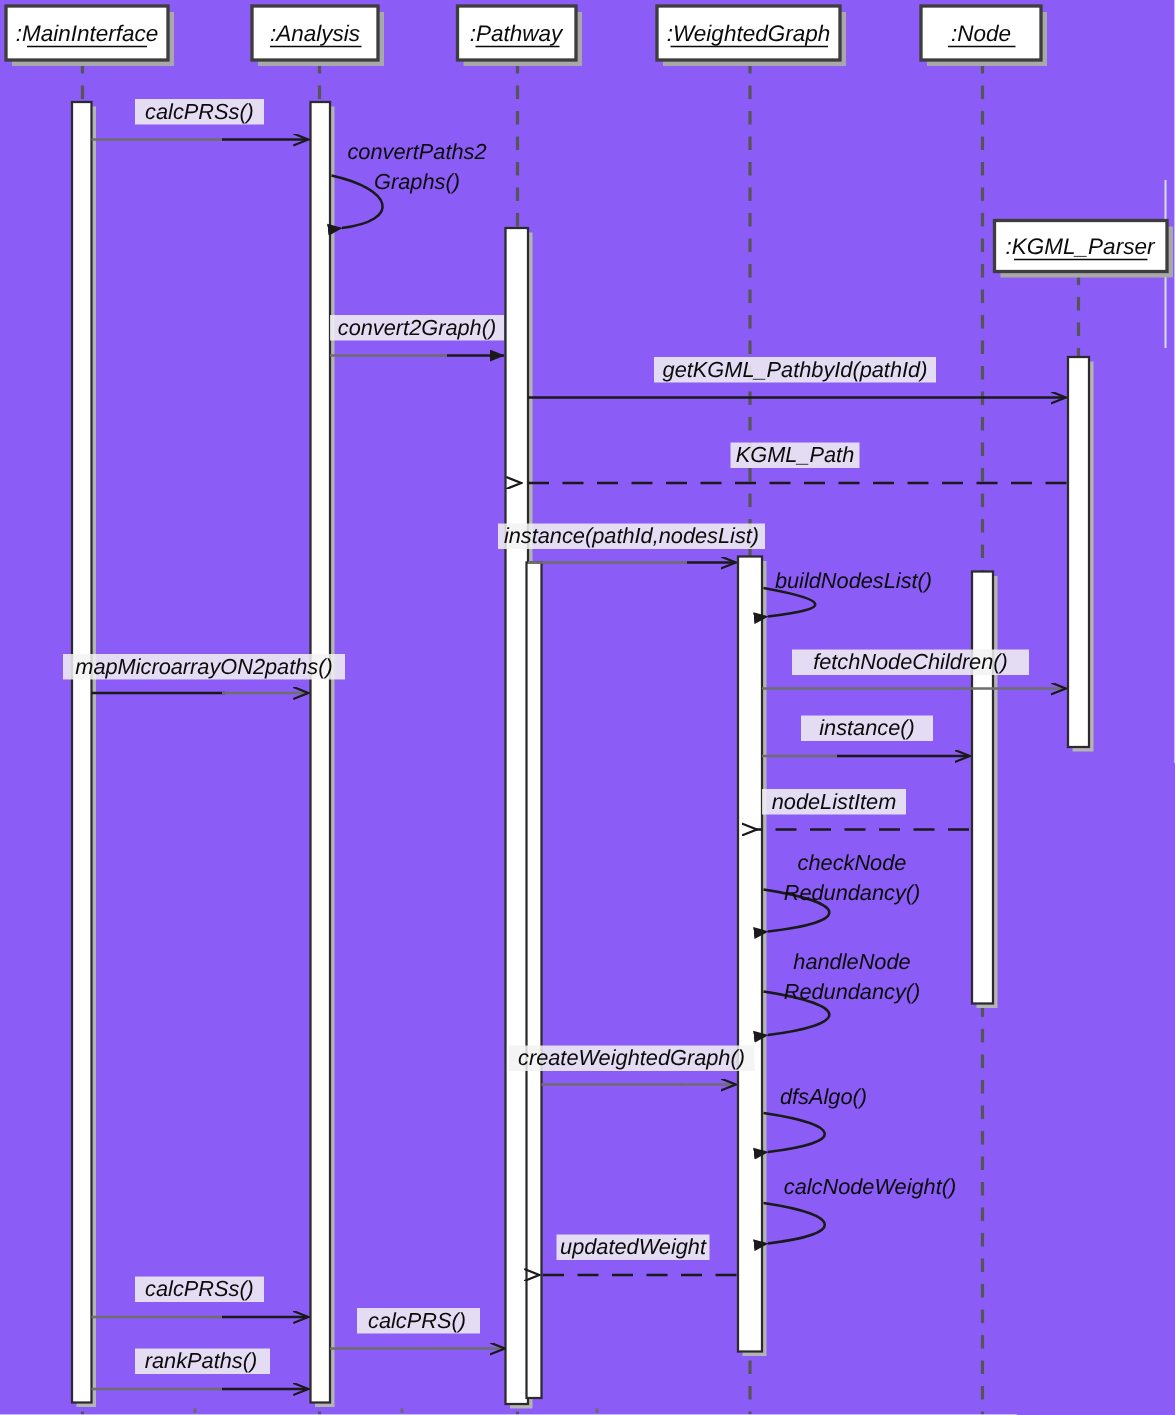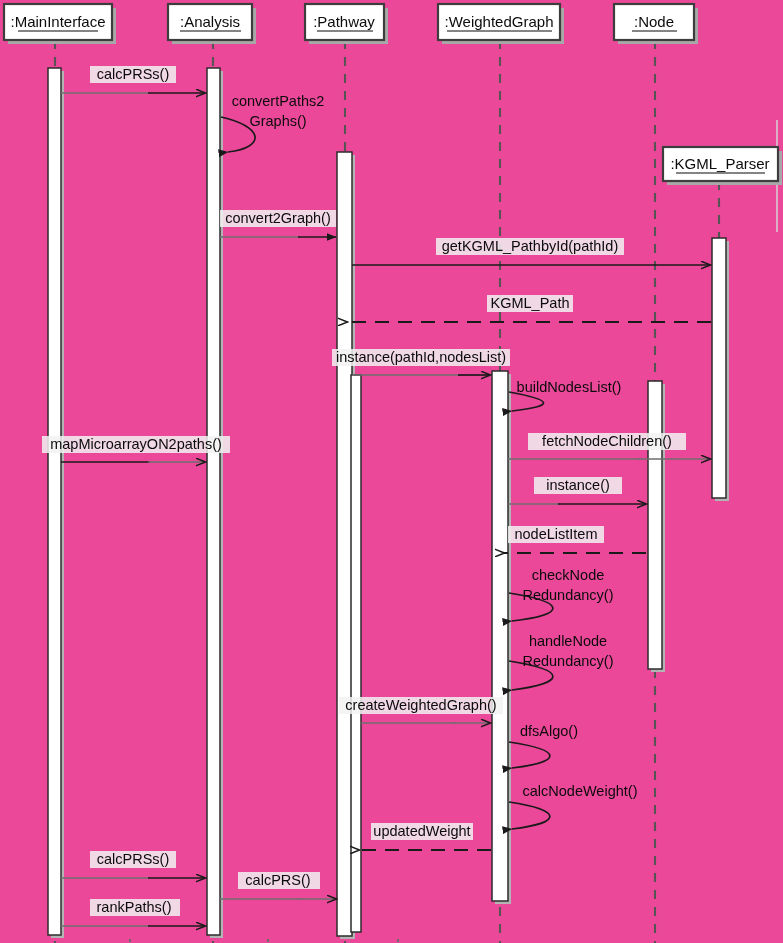--- a/index.html
+++ b/index.html
@@ -11,21 +11,22 @@
   body {
     width: 783px;
     height: 943px;
     font-family: "Liberation Sans", sans-serif;
     overflow: hidden;
   }
   #diagram-root {
     position: relative;
     width: 783px;
     height: 943px;
-    background: #ec4899;
+    background: #8b5cf6;
+    font-style: italic;
   }
   svg#seq {
     display: block;
     width: 783px;
     height: 943px;
   }
   .lifeline-box {
     fill: #ffffff;
     stroke: #3d3d3d;
     stroke-width: 2.2;

